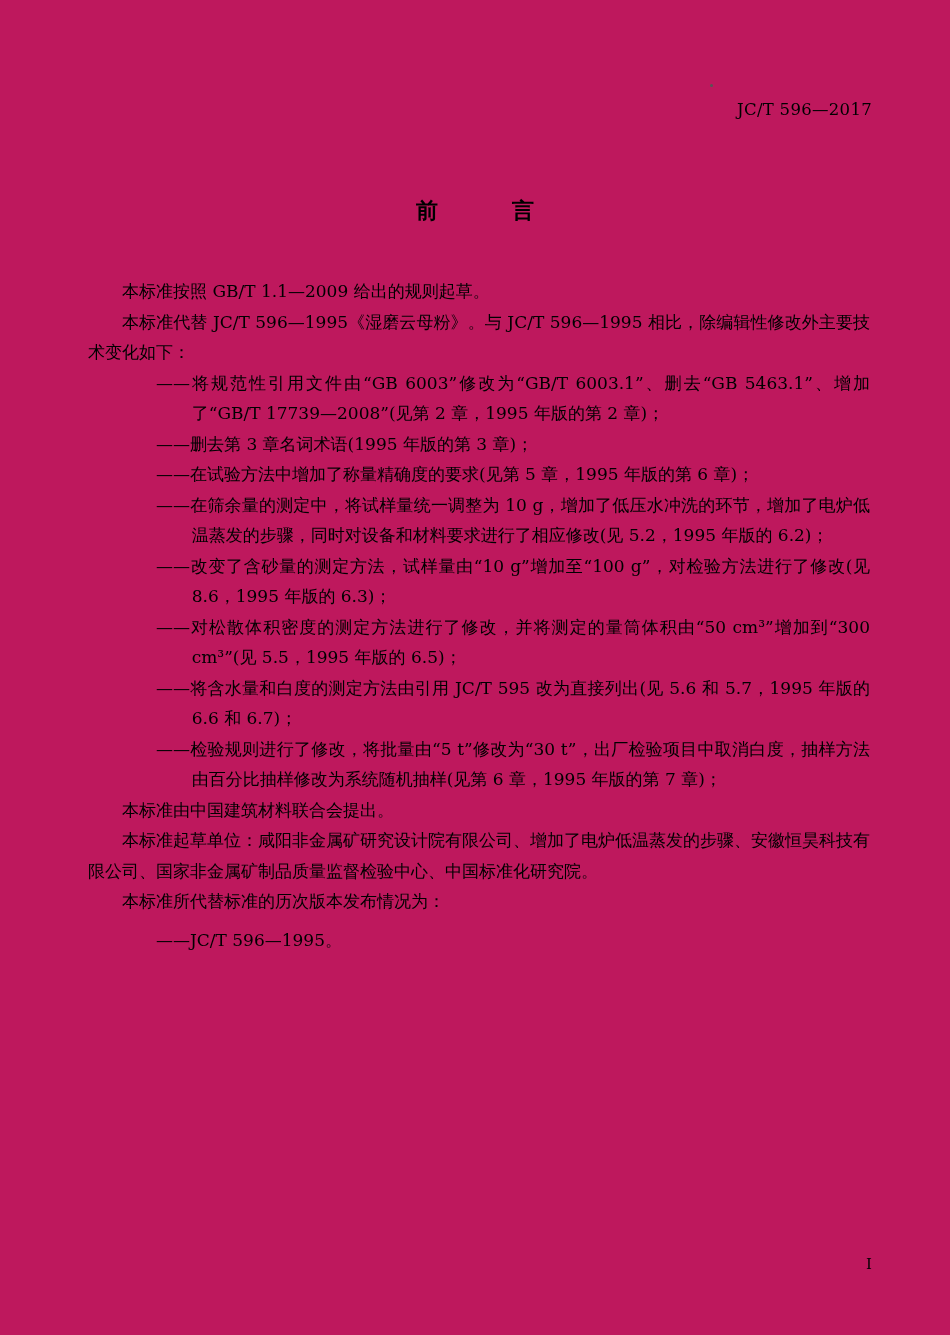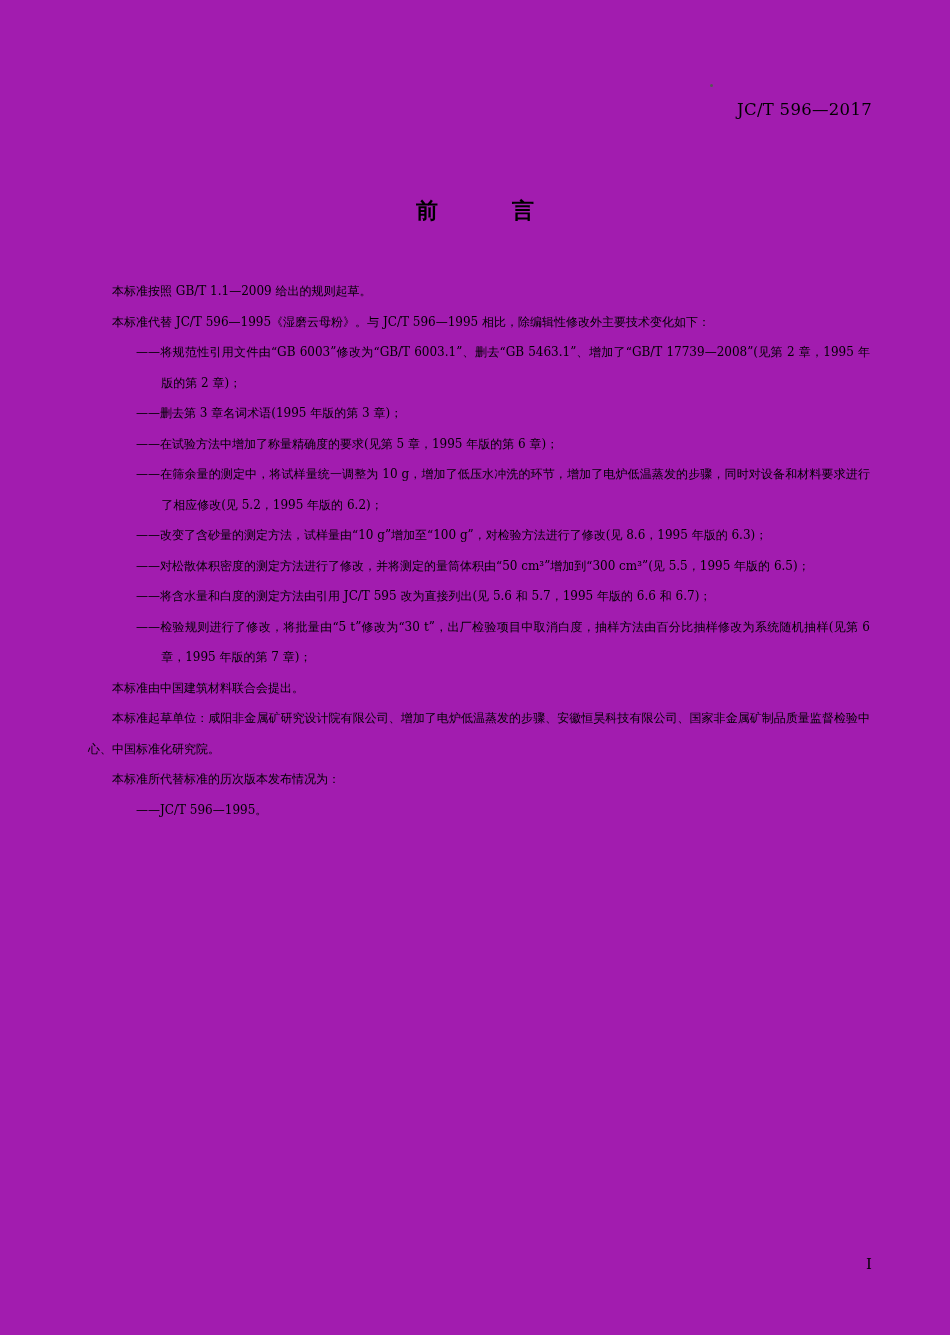--- a/index.html
+++ b/index.html
@@ -11,21 +11,21 @@
     width: 950px;
     height: 1335px;
     position: relative;
     font-family: "DejaVu Serif", "Liberation Serif", serif;
     color: #000000;
     overflow: hidden;
   }
   .page {
     position: absolute;
     inset: 0;
-    background: #a21caf;
+    background: #be185d;
   }
   .header-code {
     position: absolute;
     top: 100px;
     right: 78px;
     font-size: 16.5px;
     letter-spacing: 0.3px;
     font-family: "DejaVu Serif", "Liberation Serif", serif;
     white-space: nowrap;
   }
@@ -48,39 +48,40 @@
     font-weight: bold;
     letter-spacing: 26px;
     text-indent: 26px;
     font-family: "DejaVu Sans", "Liberation Sans", sans-serif;
   }
   .content {
     position: absolute;
     top: 276px;
     left: 88px;
     width: 782px;
-    font-size: 12px;
+    font-size: 17px;
     line-height: 30.5px;
     text-align: justify;
   }
   p {
     margin: 0;
     padding: 0;
   }
   .indent2 {
     text-indent: 2em;
   }
   .dash-item {
     margin-left: 4em;
     text-indent: -2.1em;
     padding-left: 2.1em;
   }
   .dash-item2 {
     margin-left: 4em;
     text-indent: 0;
+    margin-top: 8px;
   }
   .footer-page {
     position: absolute;
     bottom: 62px;
     right: 78px;
     font-size: 15px;
     font-family: "DejaVu Serif", "Liberation Serif", serif;
   }
 </style>
 </head>

